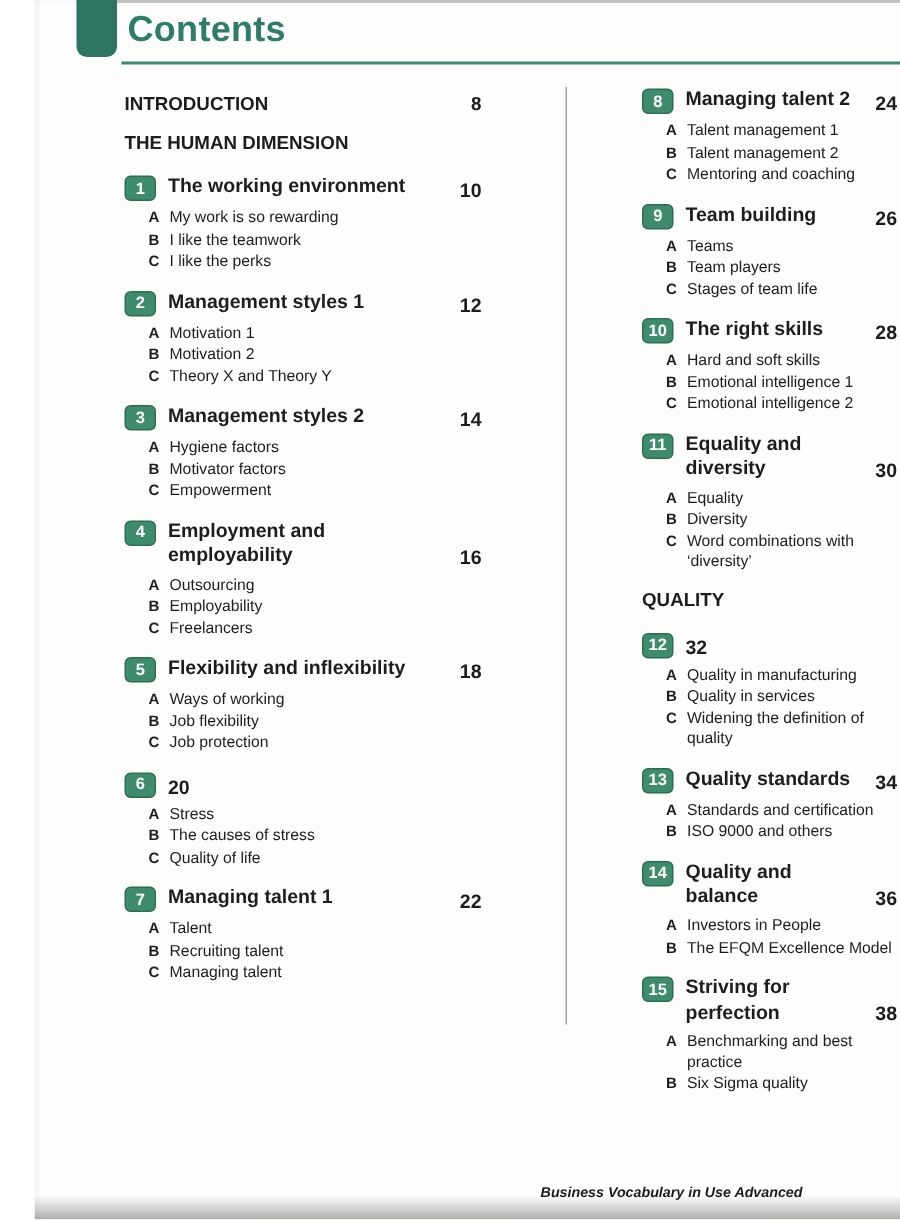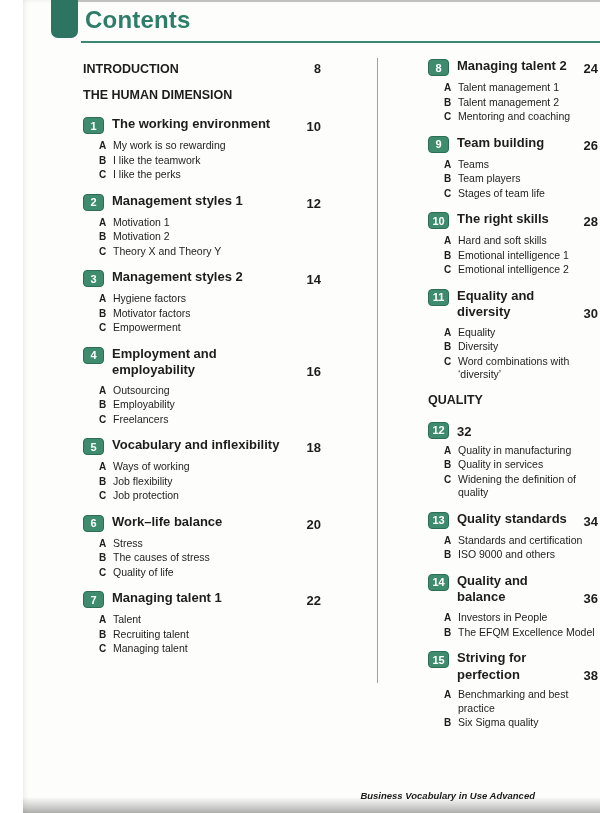--- a/index.html
+++ b/index.html
@@ -195,42 +195,41 @@
             </div>
             <div class="subitem">
               <span class="letter">C</span>
               <span class="subtext">Freelancers</span>
             </div>
           </div>
         </div>
         <div class="unit">
           <div class="unit-head">
             <span class="badge">5</span>
-            <span class="unit-title">Vocabulary and inflexibility</span>
+            <span class="unit-title">Flexibility and inflexibility</span>
             <span class="unit-page">18</span>
           </div>
           <div class="subitems">
             <div class="subitem">
               <span class="letter">A</span>
               <span class="subtext">Ways of working</span>
             </div>
             <div class="subitem">
               <span class="letter">B</span>
               <span class="subtext">Job flexibility</span>
             </div>
             <div class="subitem">
               <span class="letter">C</span>
               <span class="subtext">Job protection</span>
             </div>
           </div>
         </div>
         <div class="unit">
           <div class="unit-head">
             <span class="badge">6</span>
-            <span class="unit-title">Work–life balance</span>
             <span class="unit-page">20</span>
           </div>
           <div class="subitems">
             <div class="subitem">
               <span class="letter">A</span>
               <span class="subtext">Stress</span>
             </div>
             <div class="subitem">
               <span class="letter">B</span>
               <span class="subtext">The causes of stress</span>

